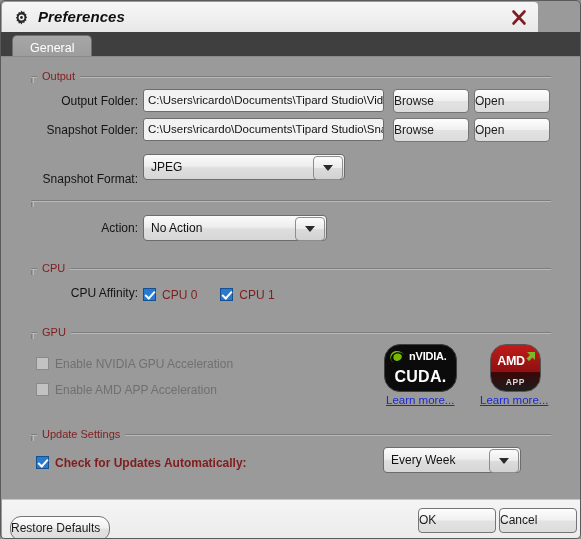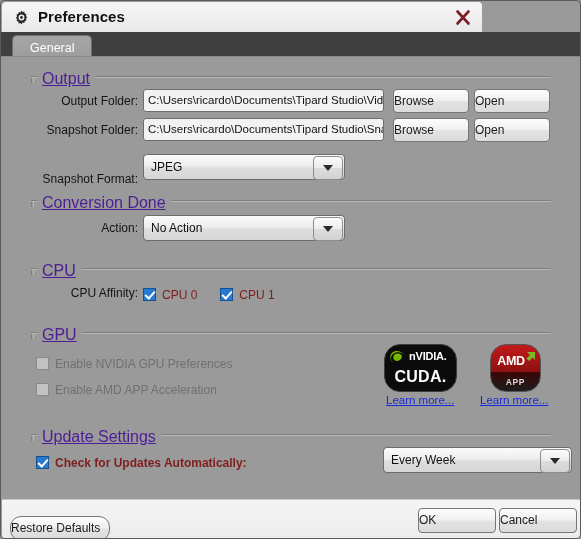--- a/index.html
+++ b/index.html
@@ -18,24 +18,25 @@
     background: #9a9a9a;
     border: 1px solid #5a5a5a;
     border-radius: 5px;
     overflow: hidden;
   }
 
   
   #titlebar {
     position: absolute;
     left: 1px; top: 1px;
-    width: 480px; height: 30px;
+    width: 536px; height: 30px;
     background: linear-gradient(to bottom, #f6f6f6 0%, #efefef 55%, #e8e8e8 100%);
     border-bottom: 1px solid #bdbdbd;
     border-radius: 4px 4px 0 0;
+    font-style: italic;
   }
   #gear-icon {
     position: absolute; left: 12px; top: 8px;
     width: 15px; height: 15px;
   }
   #title-text {
     position: absolute; left: 36px; top: 6px;
     font-size: 15px; font-weight: bold; color: #101010;
     letter-spacing: .1px;
   }
@@ -74,26 +75,25 @@
     position: absolute;
     left: 0; top: 55px;
     width: 581px; height: 443px;
     background: #9a9a9a;
     border-top: 1px solid #8a8a8a;
   }
 
   
   .group-label {
     position: absolute;
-    font-size: 16px;
-    color: #4c1d95;
+    font-size: 11px;
+    color: #7f1d1d;
     background: #9a9a9a;
     padding: 0 5px;
     z-index: 2;
-    text-decoration: underline;
   }
   .group-rule {
     position: absolute;
     height: 1px;
     background: #b9b9b9;
     border-top: 1px solid #7d7d7d;
     z-index: 1;
   }
   .group-rule-left {
     position: absolute;
@@ -289,47 +289,46 @@
     <div class="textbox" style="left:142px; top:61px; width:241px;">C:\Users\ricardo\Documents\Tipard Studio\Snapshot</div>
     <div class="btn" style="left:392px; top:61px; width:76px;">Browse</div>
     <div class="btn" style="left:473px; top:61px; width:76px;">Open</div>
 
     <div class="field-label" style="left:35px; top:95px; width:102px;margin-top:20px;">Snapshot Format:</div>
     <div class="combo" style="left:142px; top:89px; width:202px;margin-top:8px;">
       <span class="combo-text">JPEG</span>
       <span class="combo-arrow"></span>
     </div>
 
-    <div class="group-label" style="left:36px; top:137px;">Conversion Done</div>
     <div class="group-rule-left" style="left:30px; top:143px;"></div>
     <div class="group-rule" style="left:30px; top:143px; width:520px;"></div>
 
     <div class="field-label" style="left:65px; top:164px; width:72px;">Action:</div>
-    <div class="combo" style="left:142px; top:158px; width:202px;">
+    <div class="combo" style="left:142px; top:158px; width:184px;">
       <span class="combo-text">No Action</span>
       <span class="combo-arrow"></span>
     </div>
 
     <div class="group-label" style="left:36px; top:205px;">CPU</div>
     <div class="group-rule-left" style="left:30px; top:211px;"></div>
     <div class="group-rule" style="left:30px; top:211px; width:520px;"></div>
 
     <div class="field-label" style="left:45px; top:229px; width:92px;">CPU Affinity:</div>
     <div class="cbrow" style="left:142px; top:228px;">
       <span class="cbox checked"></span><span class="cblabel">CPU 0</span>
       <span style="display:inline-block;width:14px;"></span>
       <span class="cbox checked"></span><span class="cblabel">CPU 1</span>
     </div>
 
     <div class="group-label" style="left:36px; top:269px;">GPU</div>
     <div class="group-rule-left" style="left:30px; top:275px;"></div>
     <div class="group-rule" style="left:30px; top:275px; width:520px;"></div>
 
     <div class="cbrow" style="left:35px; top:297px;">
-      <span class="cbox disabled"></span><span class="cblabel disabled">Enable NVIDIA GPU Preferences</span>
+      <span class="cbox disabled"></span><span class="cblabel disabled">Enable NVIDIA GPU Acceleration</span>
     </div>
     <div class="cbrow" style="left:35px; top:323px;">
       <span class="cbox disabled"></span><span class="cblabel disabled">Enable AMD APP Acceleration</span>
     </div>
 
     <div class="logo" id="nvidia-logo" style="left:383px; top:287px; width:71px; height:46px;">
       <svg width="71" height="46" viewBox="0 0 71 46">
         <g transform="translate(6,6)">
           <path fill="#76b900" d="M0 7.5c0-3.6 3.2-6.2 7-6.2 3 0 5.3 1.3 6.6 3-1.5-2.6-4.4-4.3-7.9-4.3C2 0-0.7 2.6-0.7 6.3c0 2.6 1.6 4.6 3.9 5.6-1.9-1-3.2-2.6-3.2-4.4z"></path>
           <path fill="#76b900" d="M6.6 2.6C4.2 2.6 2.3 4.2 2.3 6.4c0 2 1.6 3.5 3.8 3.5 2.6 0 4.7-1.9 4.7-4.3 0-.5-.1-1-.2-1.4-.9-1-2.3-1.6-4-1.6z"></path>
@@ -350,21 +349,21 @@
     </div>
     <div class="learn-link" style="left:479px; top:337px;">Learn more...</div>
 
     <div class="group-label" style="left:36px; top:371px;">Update Settings</div>
     <div class="group-rule-left" style="left:30px; top:377px;"></div>
     <div class="group-rule" style="left:30px; top:377px; width:520px;"></div>
 
     <div class="cbrow" style="left:35px; top:396px;font-weight:bold;">
       <span class="cbox checked"></span><span class="cblabel">Check for Updates Automatically:</span>
     </div>
-    <div class="combo" style="left:382px; top:390px; width:189px;">
+    <div class="combo" style="left:382px; top:390px; width:138px;">
       <span class="combo-text">Every Week</span>
       <span class="combo-arrow"></span>
     </div>
 
   </div>
 
   <div id="bottombar">
     <div class="btn" style="left:8px; top:16px; width:100px; height:25px;border-radius:11px;">Restore Defaults</div>
     <div class="btn" style="left:416px; top:8px; width:78px; height:25px;">OK</div>
     <div class="btn" style="left:497px; top:8px; width:78px; height:25px;">Cancel</div>

